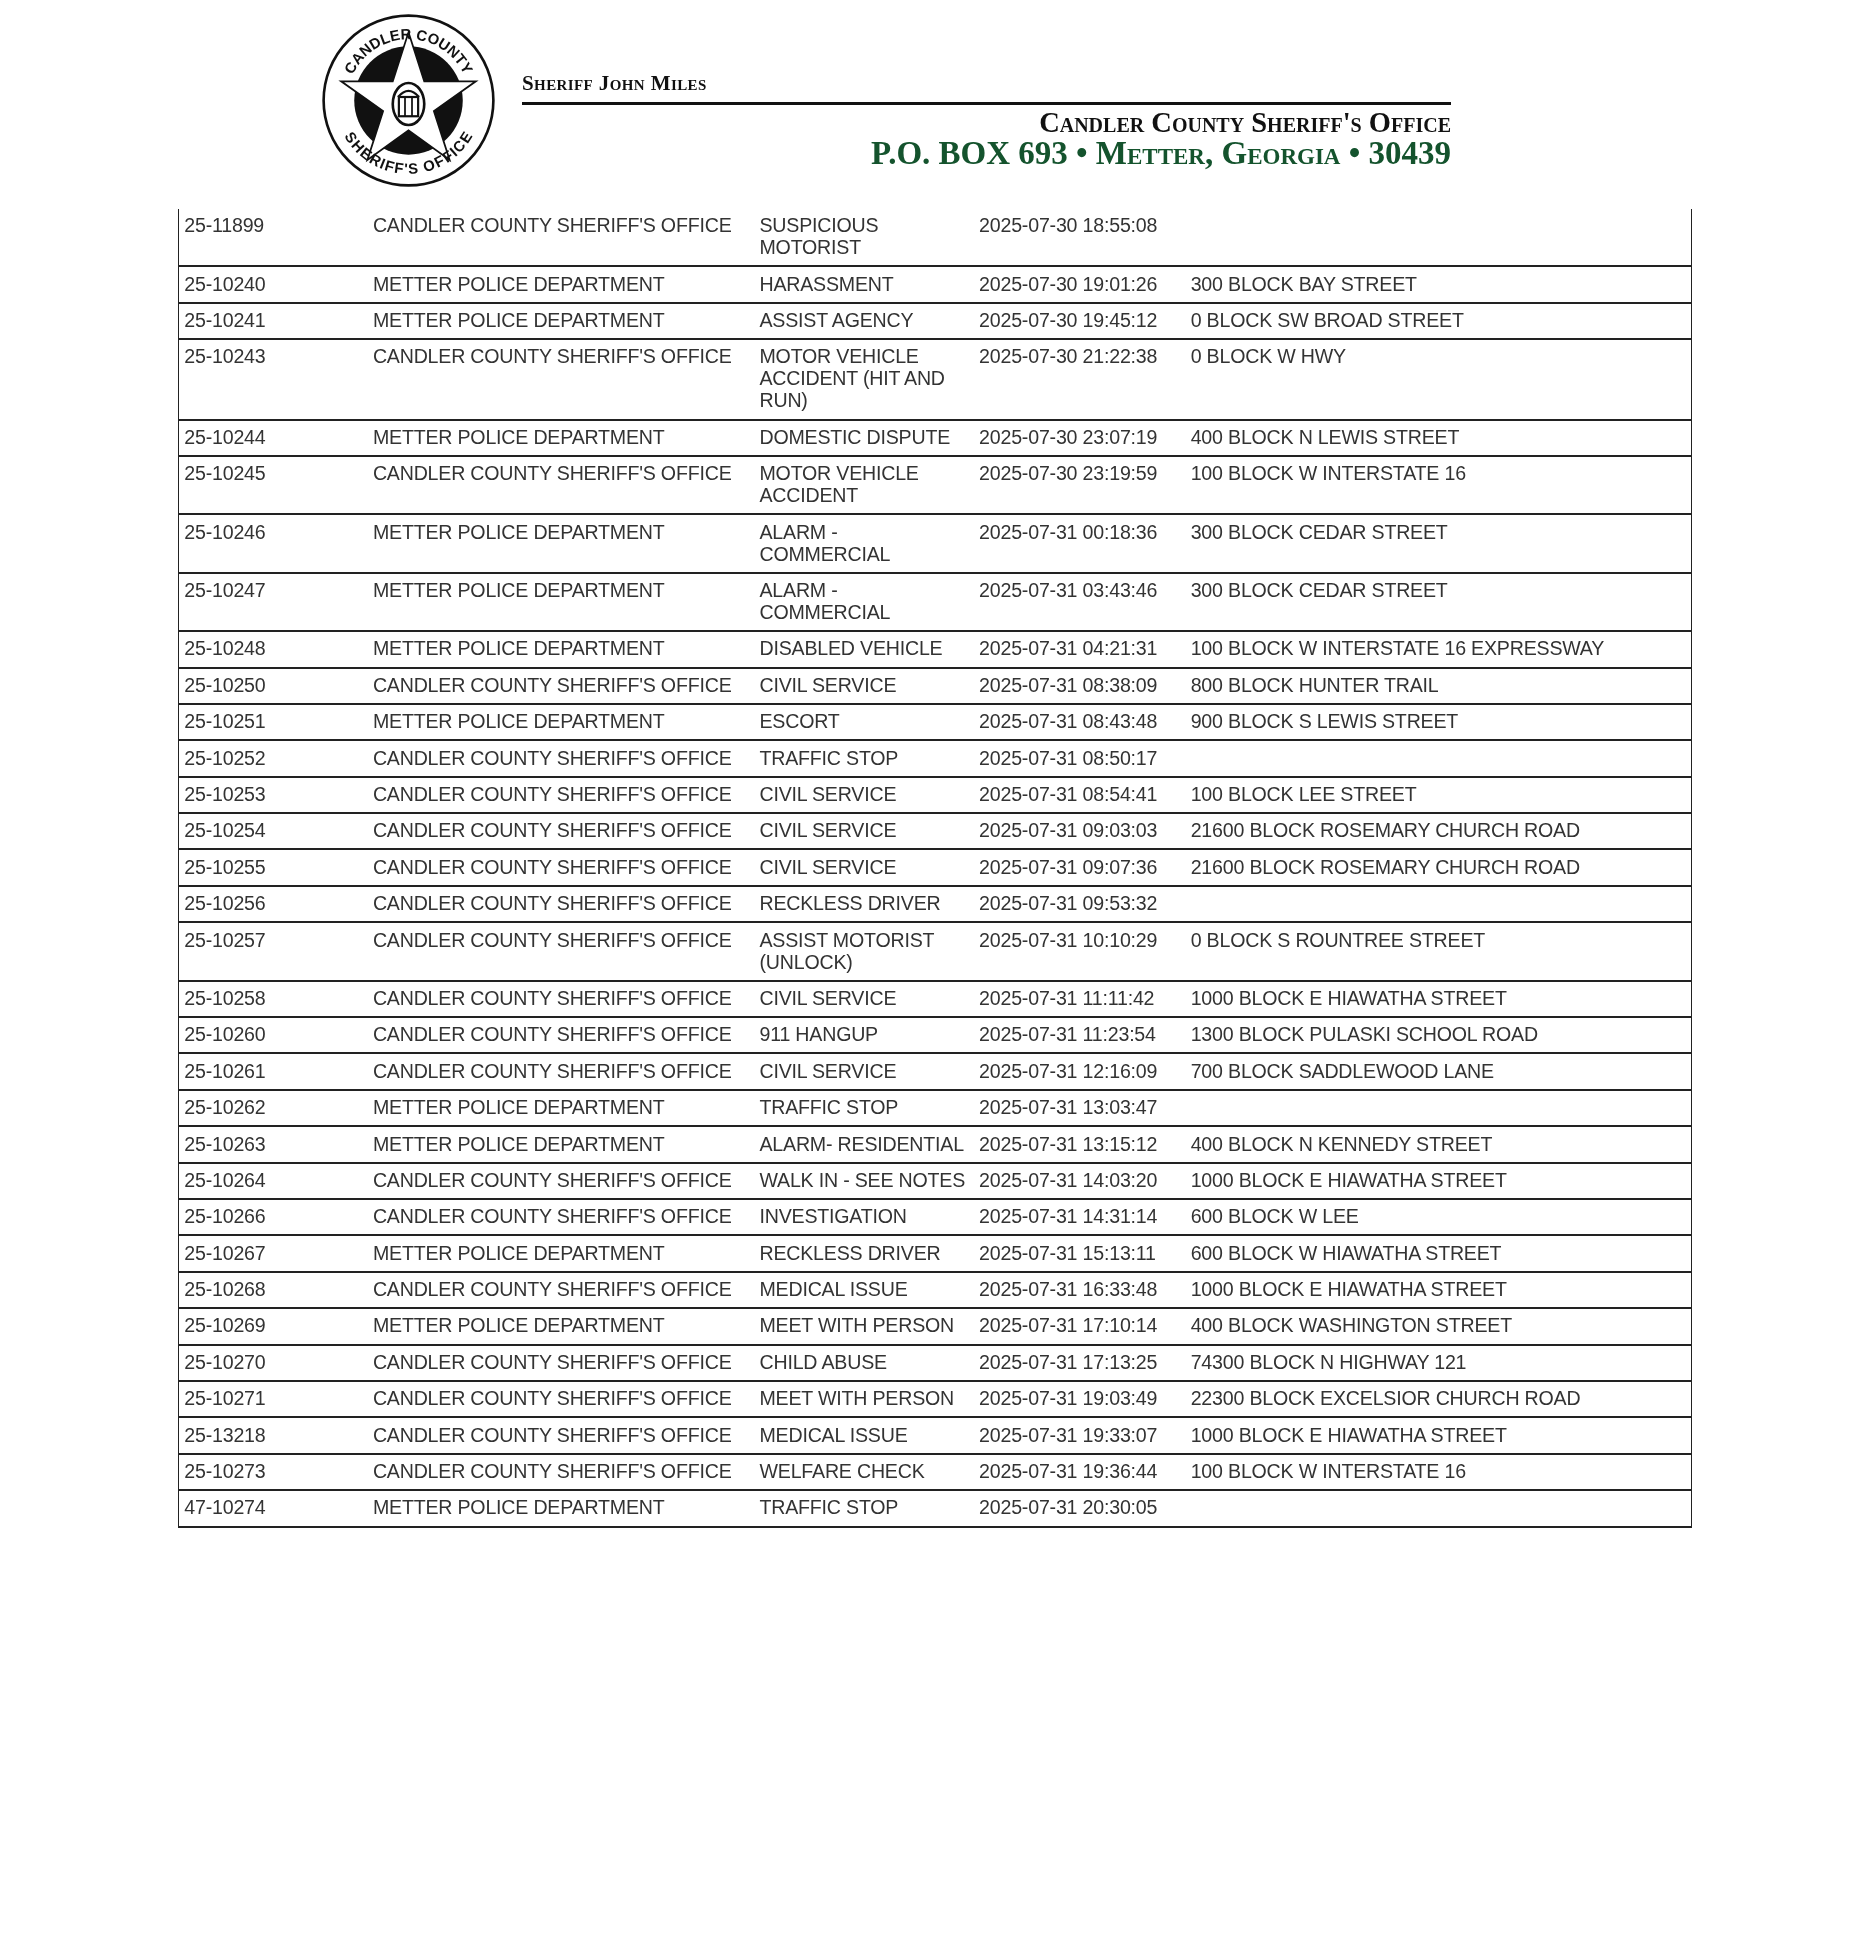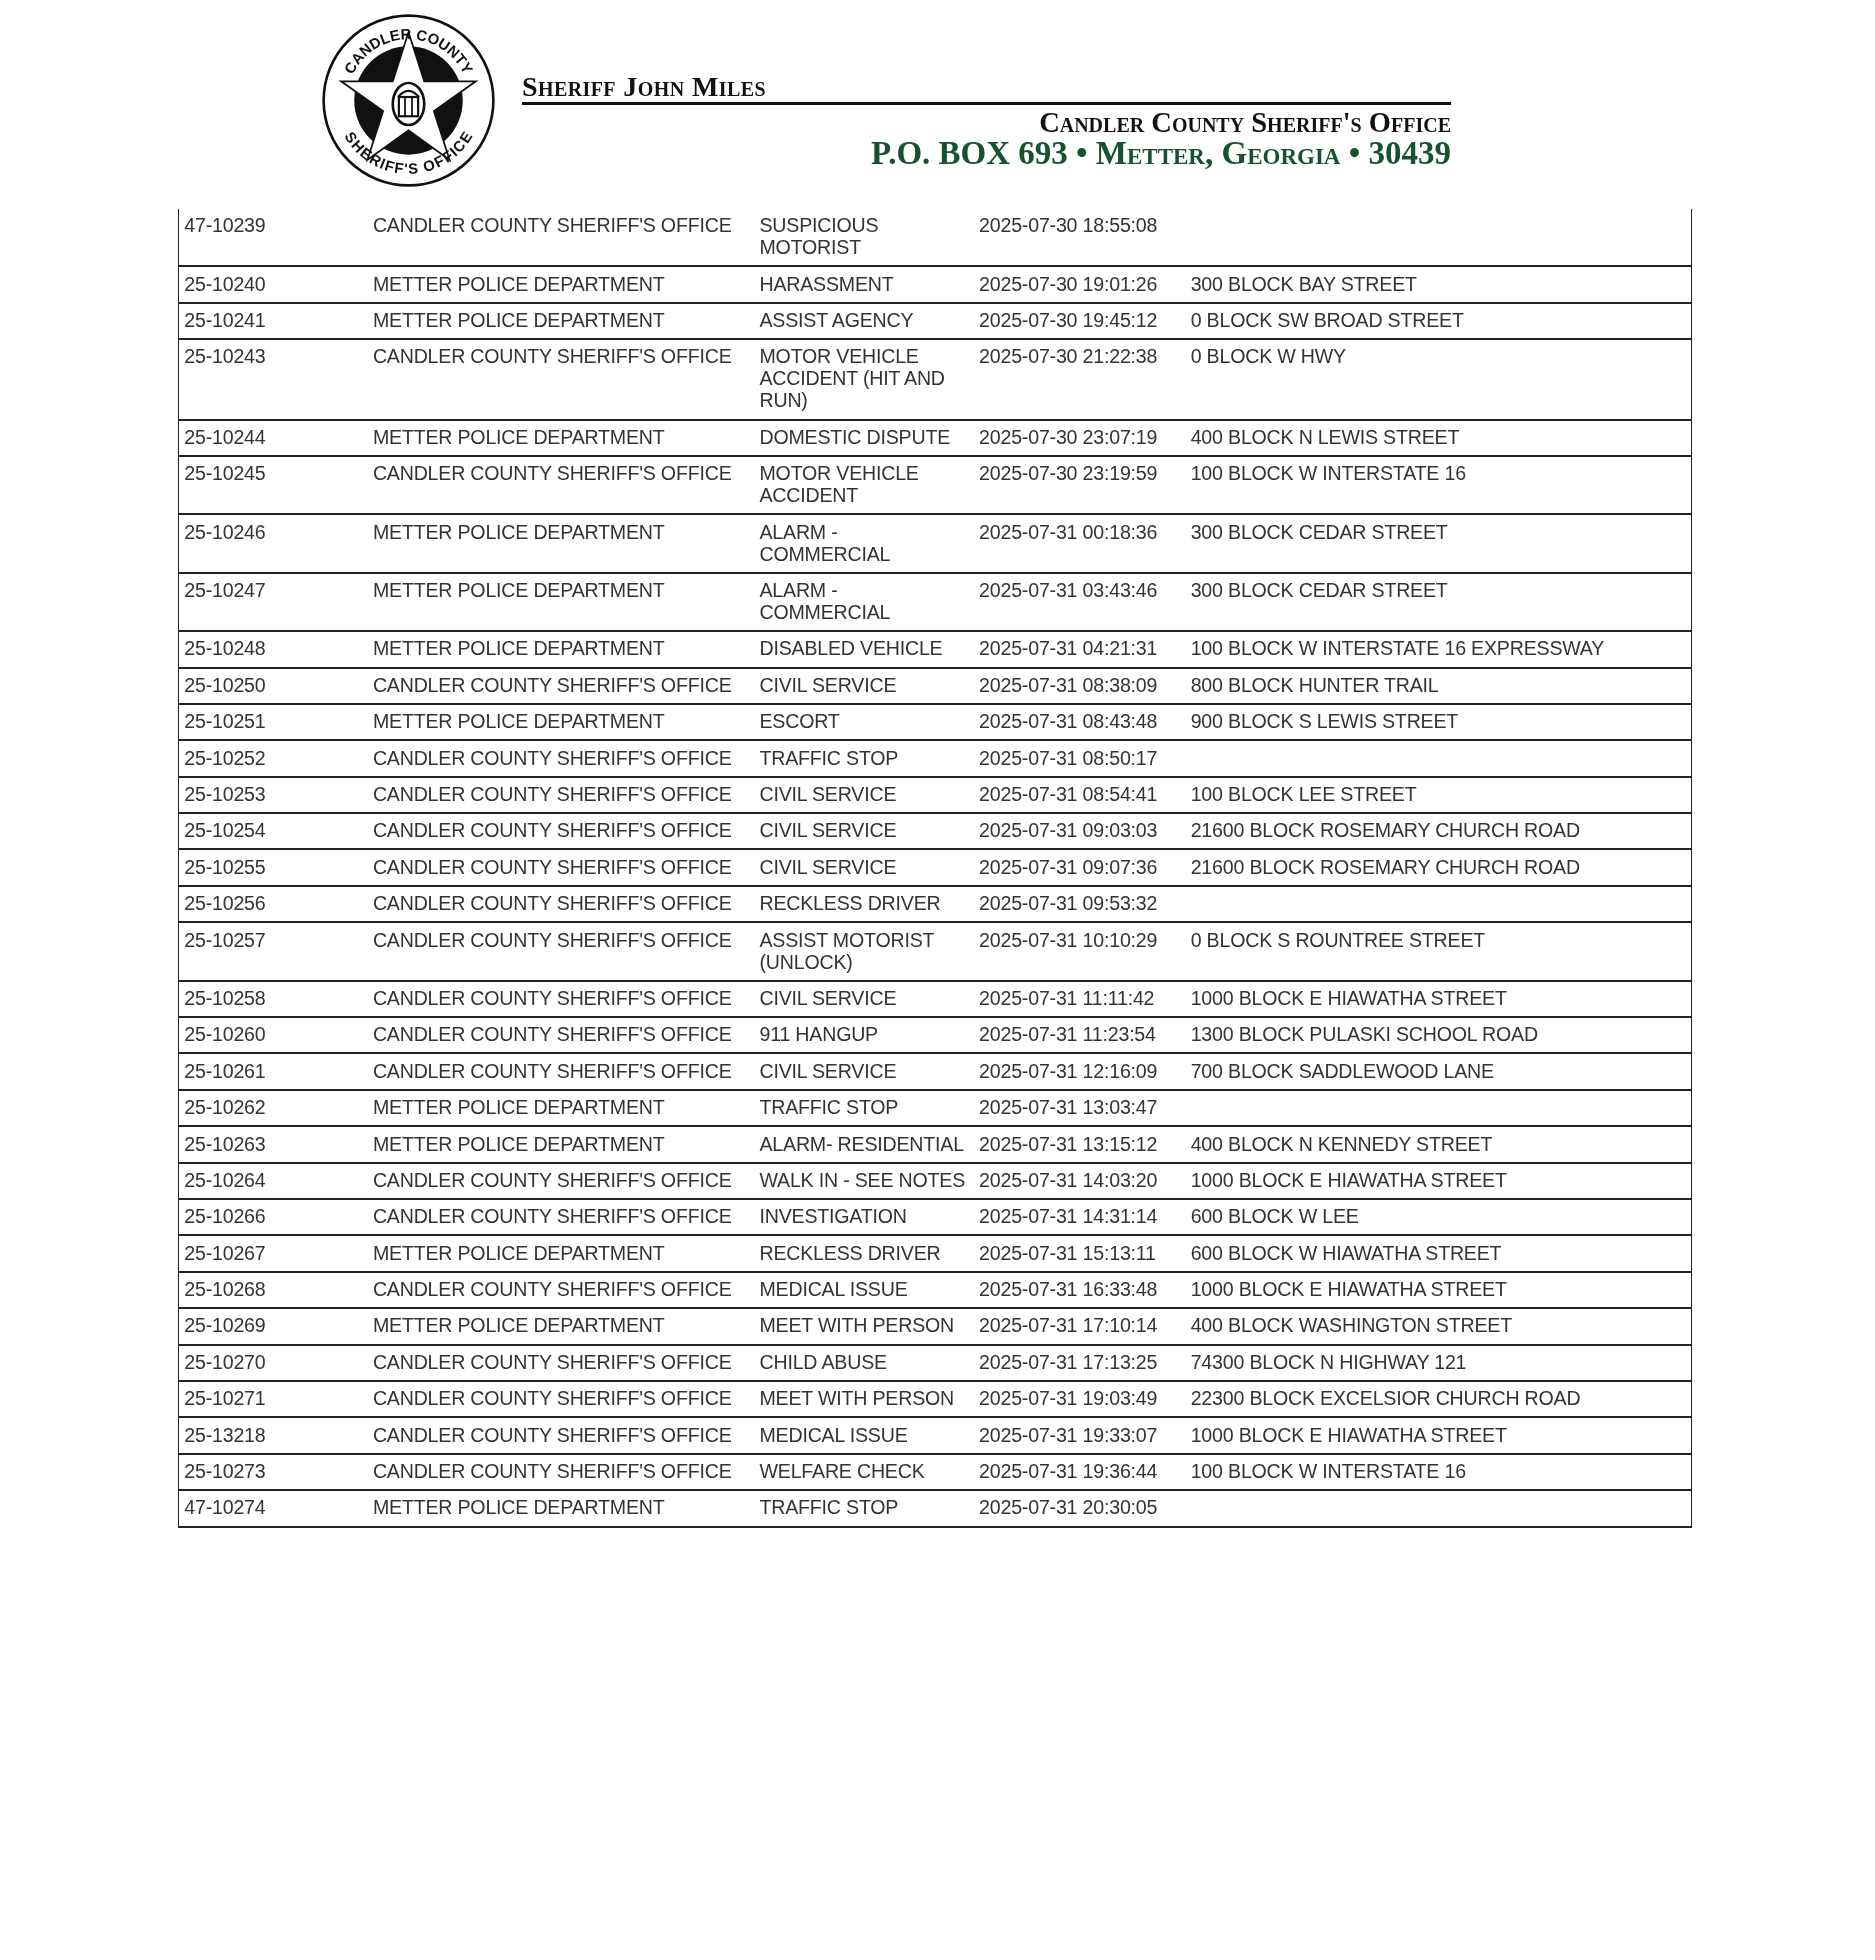--- a/index.html
+++ b/index.html
@@ -1,19 +1,19 @@
 <!DOCTYPE html>
 <html style="font-size:14.3px"><head>
 <meta charset="utf-8">
 <style>
   html, body { margin:0; padding:0; background:#ffffff; }
   body { width:1876px; height:1960px; position:relative; overflow:hidden; font-family:"Liberation Sans", sans-serif; color:#222; }
   .letterhead { position:absolute; left:0; top:0; width:1876px; height:205px; }
   .seal { position:absolute; left:321px; top:12.5px; width:175px; height:175px; }
-  .sheriff-name { position:absolute; left:522px; top:71px; font-family:"Liberation Serif", serif; font-weight:bold; font-size:28px; letter-spacing:0.4px; color:#111; font-variant:small-caps; }
+  .sheriff-name { position:absolute; left:522px; top:71px; font-family:"Liberation Serif", serif; font-weight:bold; font-size:21px; letter-spacing:0.4px; color:#111; font-variant:small-caps; }
   .rule { position:absolute; left:522px; top:102px; width:929px; height:2.7px; background:#111; }
   .office-name { position:absolute; right:425px; top:107px; font-family:"Liberation Serif", serif; font-weight:bold; font-size:28.5px; color:#111; font-variant:small-caps; text-align:right; white-space:nowrap; }
   .office-addr { position:absolute; right:425px; top:135px; font-family:"Liberation Serif", serif; font-weight:bold; font-size:33px; color:#14532d; font-variant:small-caps; white-space:nowrap; }
   .table-wrap { position:absolute; left:178px; top:209px; width:1514px; }
   table { border-collapse:collapse; width:1514px; table-layout:fixed; border-left:1.8px solid #222; border-right:1.8px solid #222; }
   td { vertical-align:top; padding:5.3px 5.3px 7.1px 5.3px; font-size:19.6px; line-height:22px; color:#333; border-bottom:2.2px solid #222; letter-spacing:-0.2px; }
   tr:last-child td { border-bottom:2.7px solid #222; }
   td.c1 { width:178px; }
   td.c2 { width:376px; }
   td.c3 { width:209px; }
@@ -47,21 +47,21 @@
   <div class="sheriff-name">Sheriff John Miles</div>
   <div class="rule"></div>
   <div class="office-name">Candler County Sheriff's Office</div>
   <div class="office-addr">P.O. BOX 693 • Metter, Georgia • 30439</div>
 </div>
 
 <div class="table-wrap">
   <table>
     <tbody id="rows">
         <tr>
-          <td class="c1">47-10239</td>
+          <td class="c1">25-11899</td>
           <td class="c2">CANDLER COUNTY SHERIFF'S OFFICE</td>
           <td class="c3">SUSPICIOUS MOTORIST</td>
           <td class="c4">2025-07-30 18:55:08</td>
           <td class="c5"></td>
         </tr>
         <tr>
           <td class="c1">25-10240</td>
           <td class="c2">METTER POLICE DEPARTMENT</td>
           <td class="c3">HARASSMENT</td>
           <td class="c4">2025-07-30 19:01:26</td>

